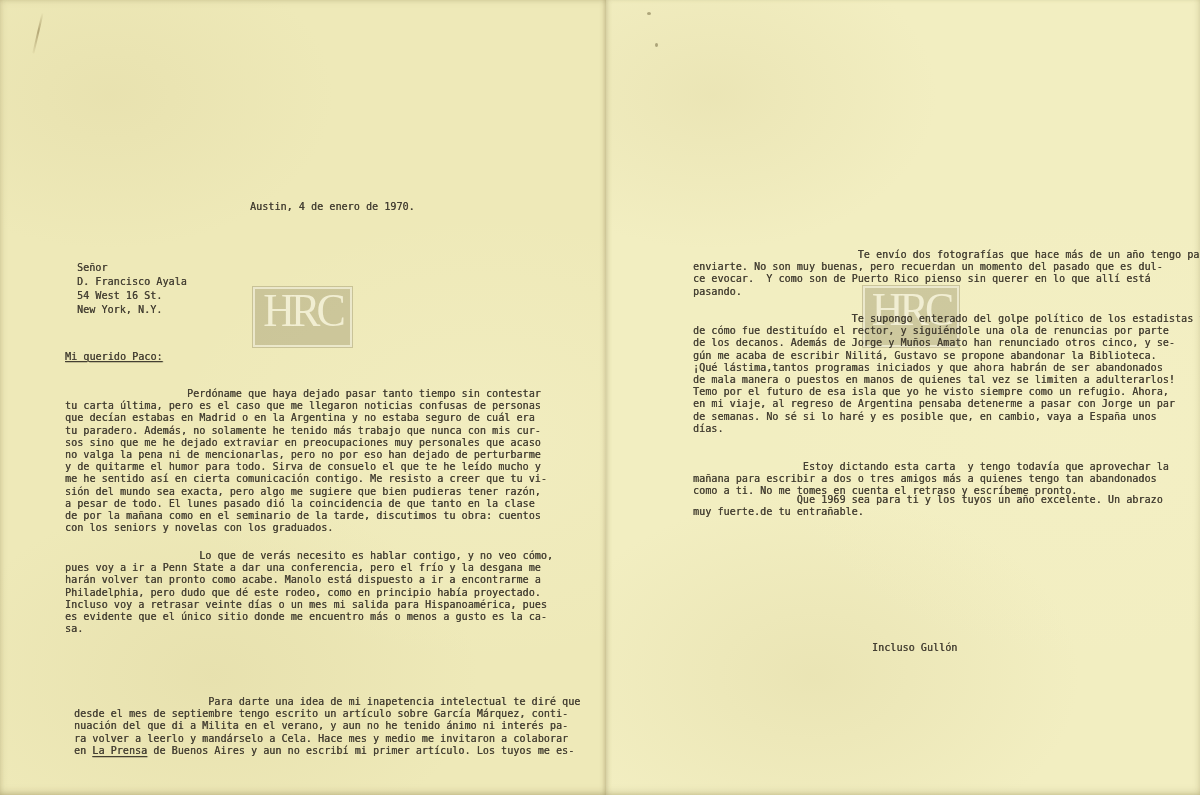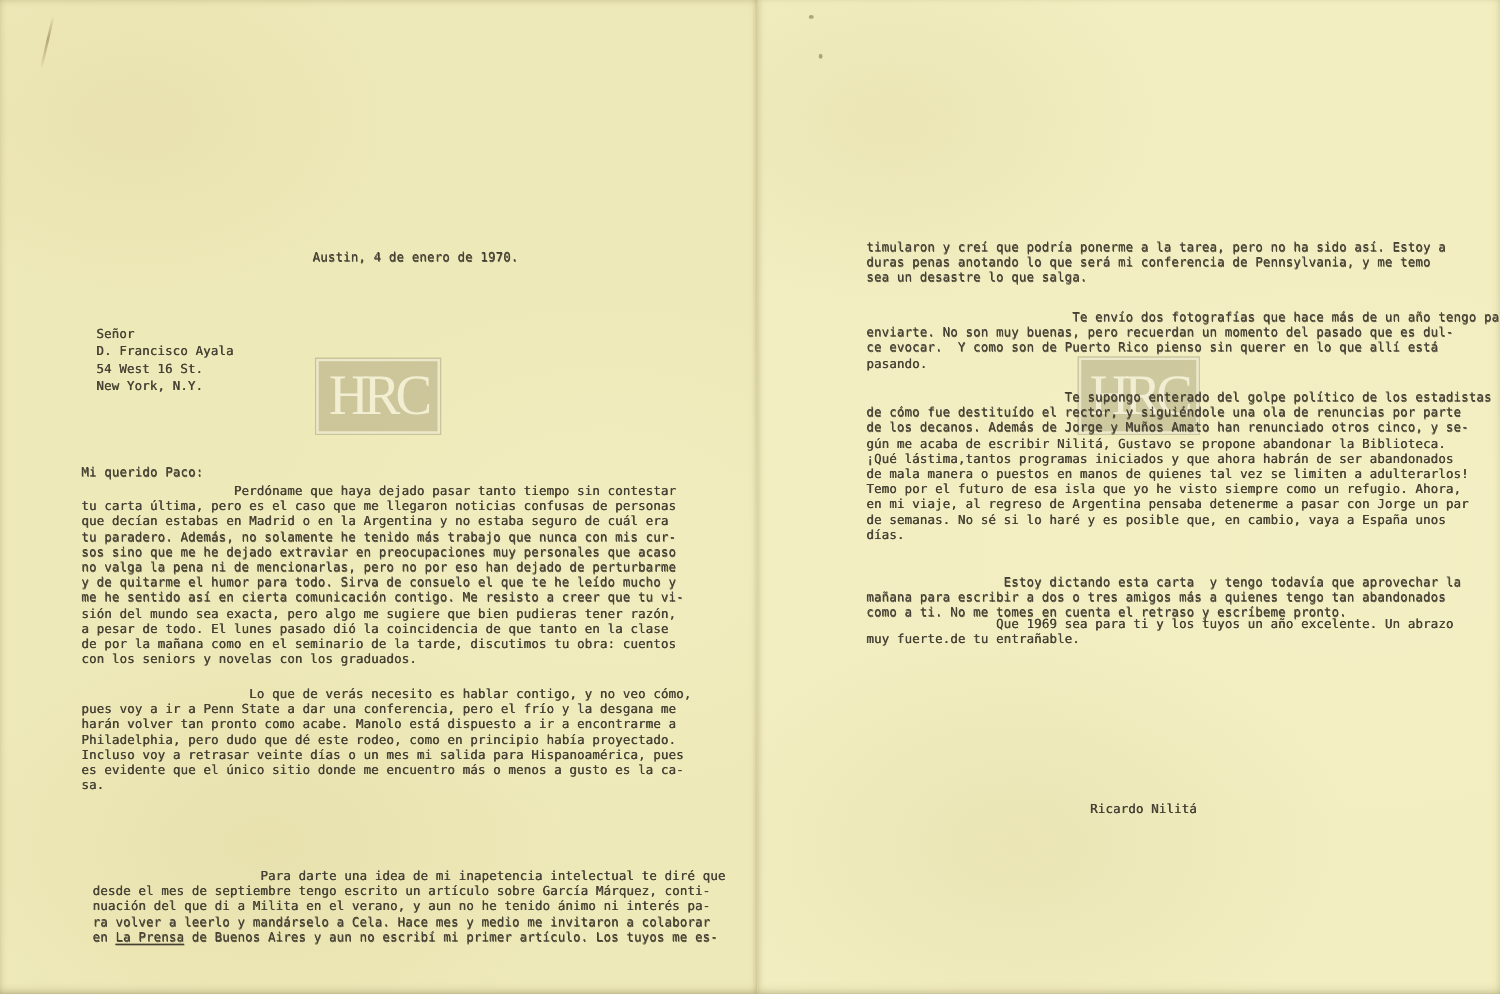--- a/index.html
+++ b/index.html
@@ -19,21 +19,21 @@
     background:
       radial-gradient(ellipse 320px 220px at 18% 12%, rgba(222,213,160,.35), rgba(222,213,160,0) 70%),
       radial-gradient(ellipse 420px 300px at 80% 55%, rgba(245,241,200,.45), rgba(245,241,200,0) 75%),
       radial-gradient(ellipse 380px 260px at 35% 85%, rgba(216,207,152,.30), rgba(216,207,152,0) 70%);}
   .tw{position:absolute;font-size:10px;line-height:12.2px;letter-spacing:.08px;
       white-space:pre;color:#443f33;z-index:2;
       text-shadow:.3px .3px .5px rgba(66,60,45,.85);}
   .address{line-height:14px;}
   .u{text-decoration:underline;text-underline-offset:1.5px;text-align:center;}
   .watermark{position:absolute;z-index:1;box-sizing:border-box;
-      display:flex;align-items:center;justify-content:center;
+      display:flex;align-items:flex-start;justify-content:center;
       background:rgba(155,148,110,.42);
       border:2px solid rgba(244,241,217,.78);
       box-shadow:0 0 0 1px rgba(140,132,94,.38);}
   .watermark span{font-family:"Liberation Serif","DejaVu Serif",serif;
       font-size:44px;letter-spacing:-.09em;line-height:1;
       color:rgba(245,242,216,.90);transform:scaleY(1.04);}
   .crease{position:absolute;left:37px;top:12px;width:2px;height:42px;
       transform:rotate(13deg);border-radius:2px;z-index:1;
       background:linear-gradient(to bottom, rgba(150,130,80,0),
         rgba(134,116,66,.55) 45%, rgba(150,130,80,.08));}
@@ -54,21 +54,21 @@
       <span>HRC</span>
     </div>
 
     <div class="tw" style="left:250px;top:201px;">Austin, 4 de enero de 1970.</div>
 
     <div class="tw address" style="left:77px;top:261px;">Señor
 D. Francisco Ayala
 54 West 16 St.
 New York, N.Y.</div>
 
-    <div class="tw" style="left:65px;top:373px;">Mi querido Paco:</div>
+    <div class="tw" style="left:65px;top:351px;text-decoration:underline;">Mi querido Paco:</div>
 
     <div class="tw" style="left:65px;top:388px;">                    Perdóname que haya dejado pasar tanto tiempo sin contestar
 tu carta última, pero es el caso que me llegaron noticias confusas de personas
 que decían estabas en Madrid o en la Argentina y no estaba seguro de cuál era
 tu paradero. Además, no solamente he tenido más trabajo que nunca con mis cur-
 sos sino que me he dejado extraviar en preocupaciones muy personales que acaso
 no valga la pena ni de mencionarlas, pero no por eso han dejado de perturbarme
 y de quitarme el humor para todo. Sirva de consuelo el que te he leído mucho y
 me he sentido así en cierta comunicación contigo. Me resisto a creer que tu vi-
 sión del mundo sea exacta, pero algo me sugiere que bien pudieras tener razón,
@@ -93,23 +93,20 @@
   </div>
 
   <div class="page page-2">
     <div class="speck s1"></div>
     <div class="speck s2"></div>
 
     <div class="watermark" style="left:257px;top:286px;width:96px;height:61px;">
       <span>HRC</span>
     </div>
 
-    <div class="tw" style="left:87px;top:193px;">timularon y creí que podría ponerme a la tarea, pero no ha sido así. Estoy a
-duras penas anotando lo que será mi conferencia de Pennsylvania, y me temo
-sea un desastre lo que salga.</div>
 
     <div class="tw" style="left:87px;top:249px;">                           Te envío dos fotografías que hace más de un año tengo para
 enviarte. No son muy buenas, pero recuerdan un momento del pasado que es dul-
 ce evocar.  Y como son de Puerto Rico pienso sin querer en lo que allí está
 pasando.</div>
 
     <div class="tw" style="left:87px;top:313px;">                          Te supongo enterado del golpe político de los estadistas y
 de cómo fue destituído el rector, y siguiéndole una ola de renuncias por parte
 de los decanos. Además de Jorge y Muños Amato han renunciado otros cinco, y se-
 gún me acaba de escribir Nilitá, Gustavo se propone abandonar la Biblioteca.
@@ -120,16 +117,16 @@
 de semanas. No sé si lo haré y es posible que, en cambio, vaya a España unos
 días.</div>
 
     <div class="tw" style="left:87px;top:461px;">                  Estoy dictando esta carta  y tengo todavía que aprovechar la
 mañana para escribir a dos o tres amigos más a quienes tengo tan abandonados
 como a ti. No me tomes en cuenta el retraso y escríbeme pronto.</div>
 
     <div class="tw" style="left:87px;top:494px;">                 Que 1969 sea para ti y los tuyos un año excelente. Un abrazo
 muy fuerte.de tu entrañable.</div>
 
-    <div class="tw" style="left:266px;top:642px;">Ricardo Nilitá</div>
+    <div class="tw" style="left:266px;top:642px;">Incluso Gullón</div>
   </div>
 
 </div>
 
 </body></html>

